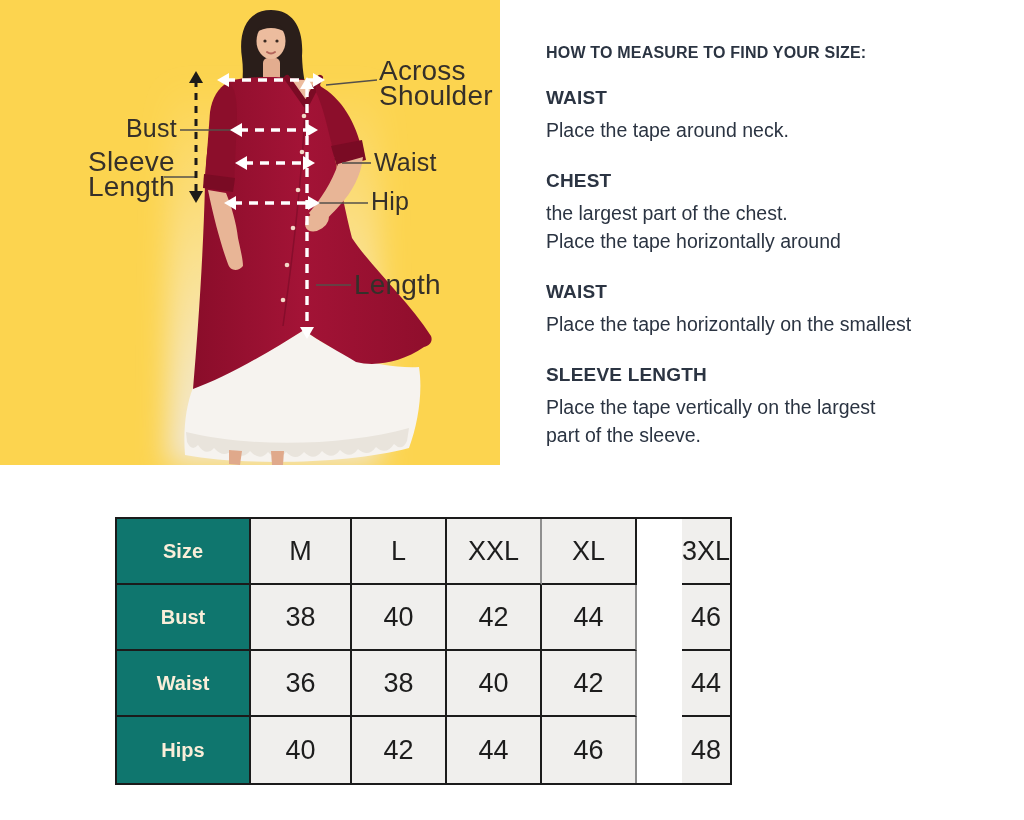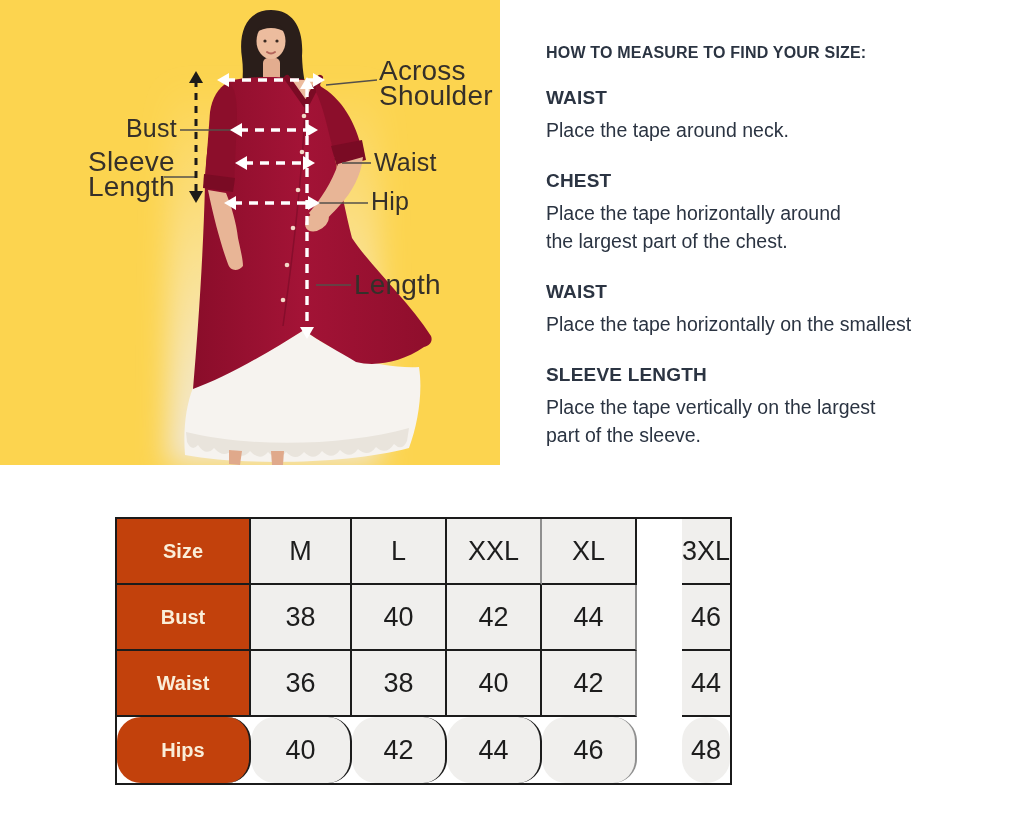--- a/index.html
+++ b/index.html
@@ -31,23 +31,23 @@
     position:absolute;left:115px;top:517px;
     display:grid;grid-template-columns:134px 101px 95px 95px 95px 93px;
     grid-auto-rows:66px;border:2px solid #1b1b1b;
   }
   .st-cell{
     box-sizing:border-box;border-right:2px solid #1b1b1b;border-bottom:2px solid #1b1b1b;
     display:flex;align-items:center;justify-content:center;
     background:#f0efed;color:#1d1d1d;font-size:27px;
   }
   .st-cell.no-br{border-right:none;margin-left:45px;}
-  .st-cell.no-bb{border-bottom:none;border-radius:24px;}
+  .st-cell.no-bb{border-bottom:none;}
   .st-cell.gray-br{border-right-color:#8f8f8f;}
-  .st-cell.orange{background:#c2410c;color:#faeed9;font-size:20px;font-weight:600;}
+  .st-cell.orange{background:#0f766e;color:#faeed9;font-size:20px;font-weight:600;}
 </style>
 </head>
 <body>
 
 <div class="figure">
   <svg width="500" height="465" viewBox="0 0 500 465">
     <defs>
       <linearGradient id="backdropGrad" x1="0" y1="0" x2="0" y2="1">
         <stop offset="0" stop-color="#faf5ec" stop-opacity="0"></stop>
         <stop offset="0.45" stop-color="#f7f2e9" stop-opacity="0.4"></stop>
@@ -167,22 +167,22 @@
 <div class="instructions">
   <p class="title">HOW TO MEASURE TO FIND YOUR SIZE:</p>
 
   <div class="instr-section">
     <p class="heading">WAIST</p>
     <span class="body-line">Place the tape around neck.</span>
   </div>
 
   <div class="instr-section">
     <p class="heading">CHEST</p>
+    <span class="body-line">the largest part of the chest.</span>
     <span class="body-line">Place the tape horizontally around</span>
-    <span class="body-line">the largest part of the chest.</span>
   </div>
 
   <div class="instr-section">
     <p class="heading">WAIST</p>
     <span class="body-line">Place the tape horizontally on the smallest</span>
   </div>
 
   <div class="instr-section">
     <p class="heading">SLEEVE LENGTH</p>
     <span class="body-line">Place the tape vertically on the largest</span>

